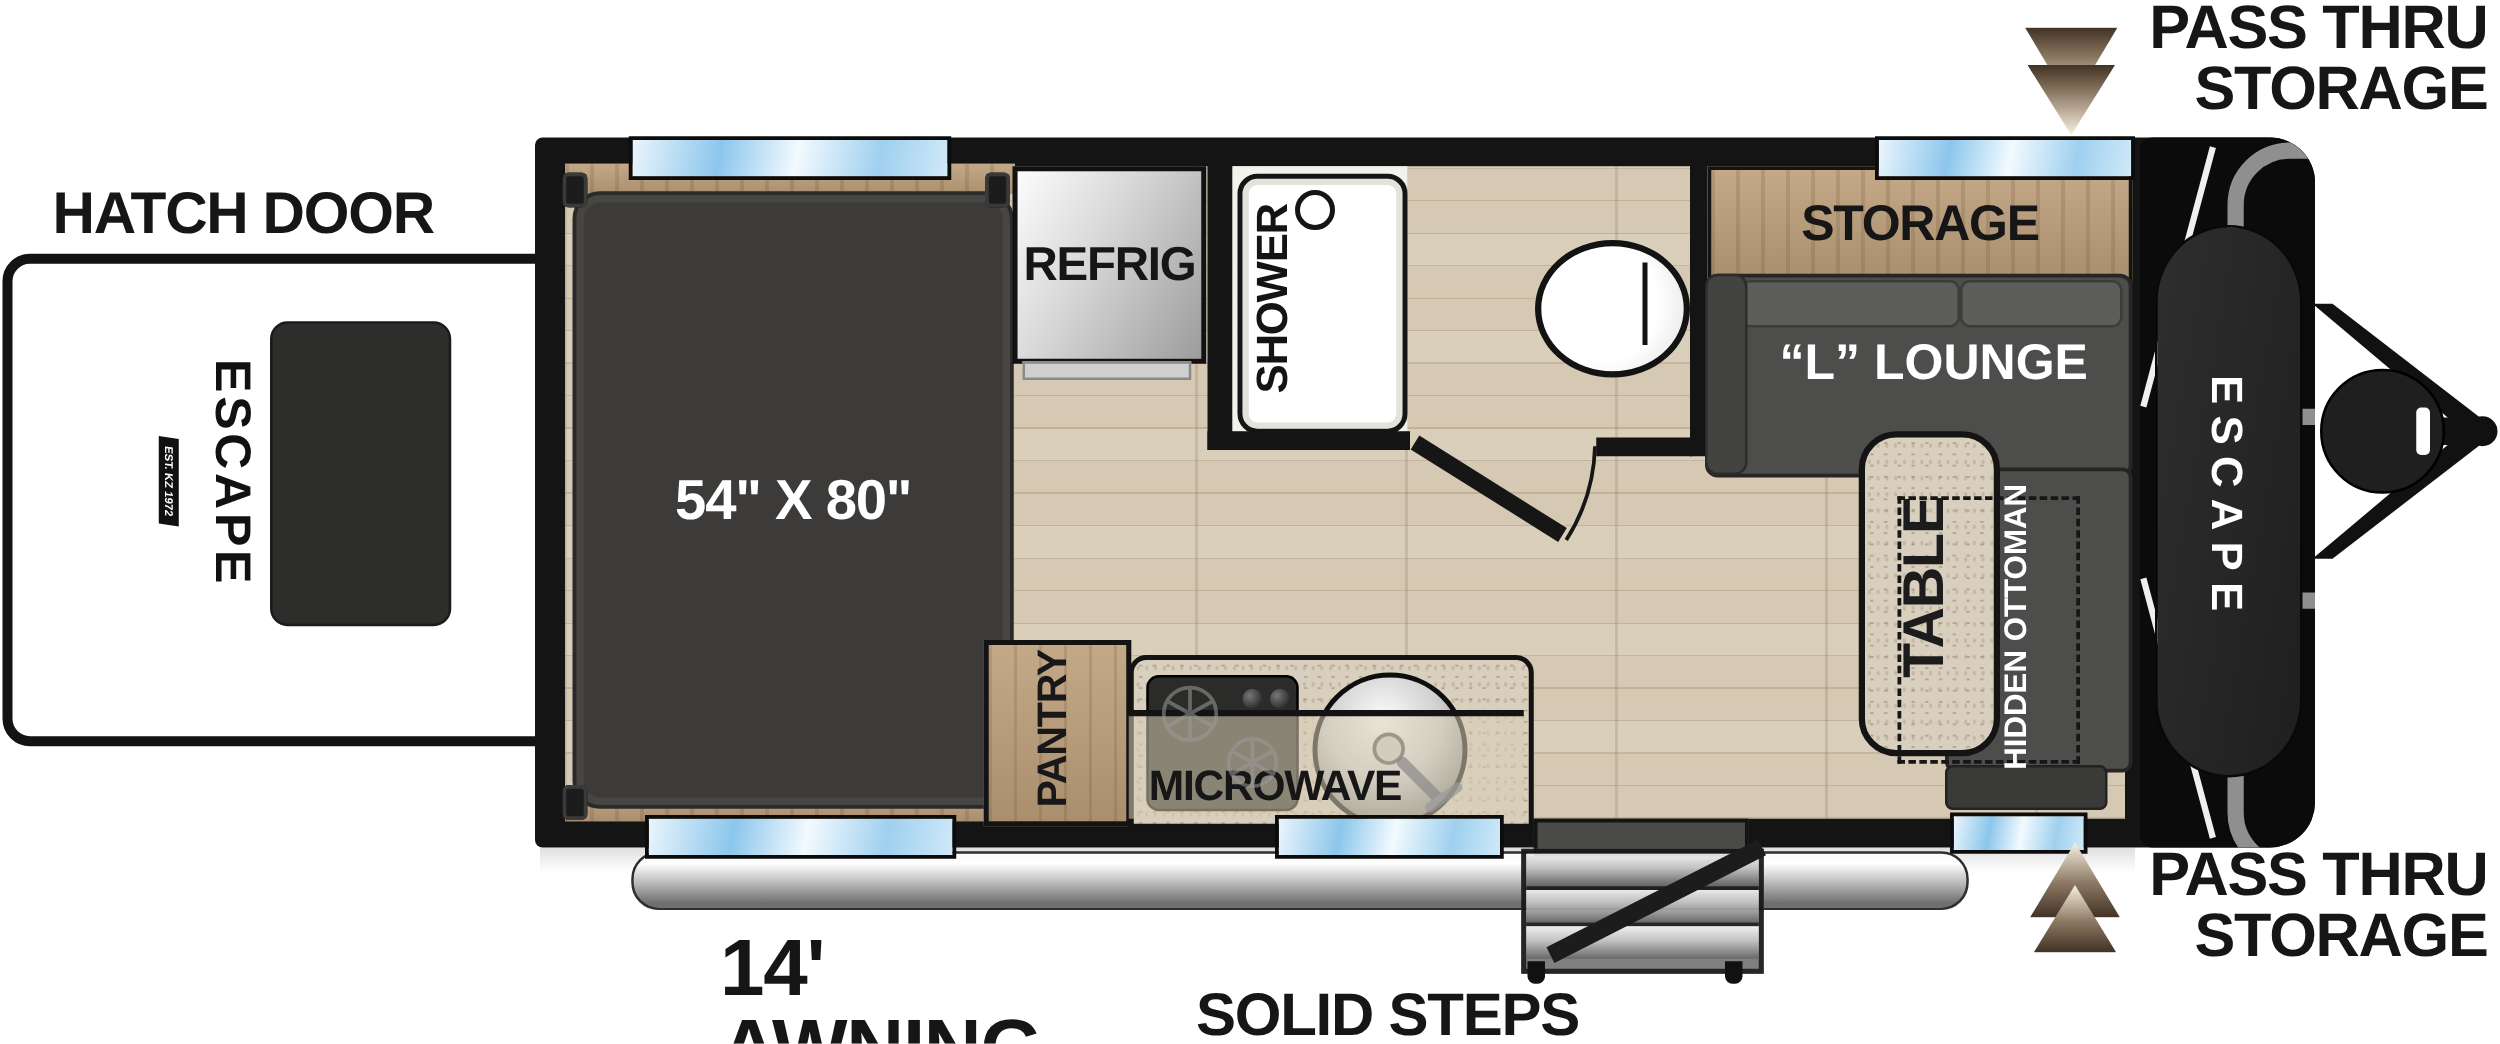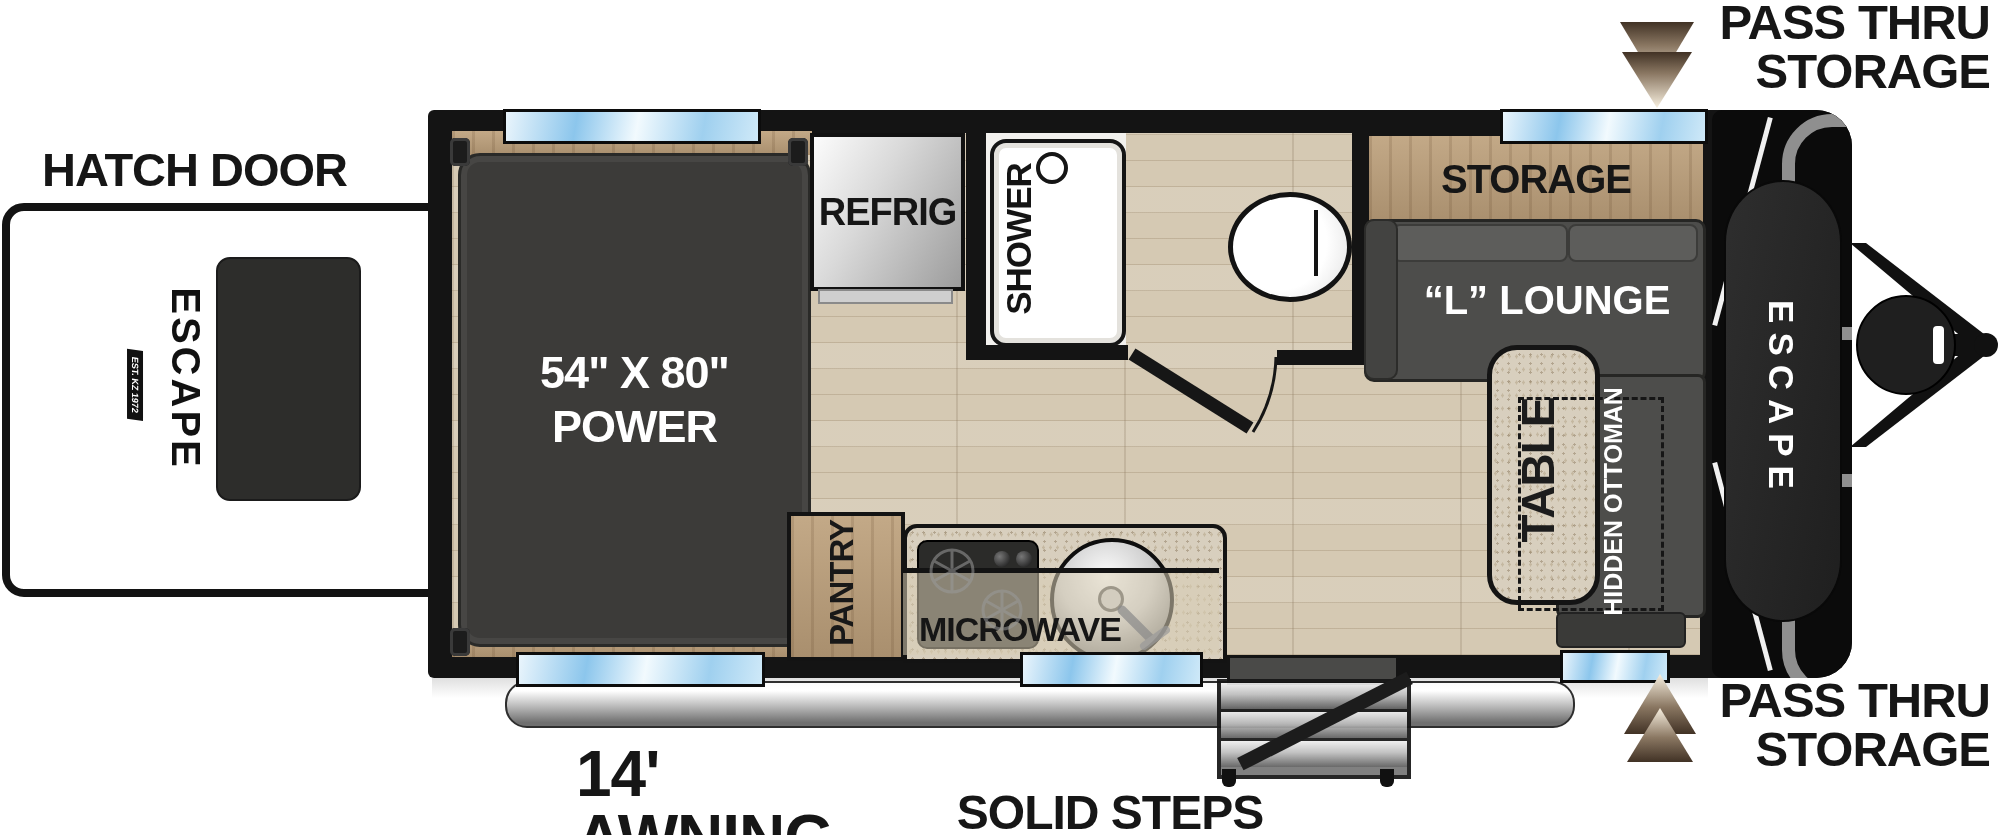--- a/index.html
+++ b/index.html
@@ -58,21 +58,20 @@
   <div class="abs" style="left:428px;top:110px;width:1424px;height:568px;background:#141414;border-radius:6px 36px 36px 6px;"></div>
 
   <div class="abs floor" style="left:452px;top:133px;width:1248px;height:522px;"></div>
 
   <div class="abs wood" style="left:452px;top:131px;width:360px;height:24px;"></div>
   <div class="abs wood" style="left:452px;top:631px;width:360px;height:26px;"></div>
 
   <div class="abs ctr" style="left:458px;top:153px;width:347px;height:488px;background:#3c3b39;border:3px solid #2a2a28;border-radius:22px;box-shadow:inset 0 0 0 6px rgba(255,255,255,.06);">
     <div style="color:#fff;font-weight:bold;font-size:45px;line-height:54px;letter-spacing:-1px;">
       <div>54" X 80"</div>
-      <div>POWER</div>
     </div>
   </div>
   <div class="hinge" style="left:450px;top:138px;"></div>
   <div class="hinge" style="left:788px;top:138px;"></div>
   <div class="hinge" style="left:450px;top:628px;"></div>
   <div class="hinge" style="left:788px;top:628px;"></div>
 
   <div class="abs ctr" style="left:810px;top:133px;width:147px;height:150px;border:4px solid #111;
        background:linear-gradient(120deg,#fcfcfc,#d9d9d9 40%,#9c9c9c);">
     <span class="lbl" style="position:static;font-size:38px;">REFRIG</span>
@@ -111,21 +110,21 @@
   <div class="lbl" style="left:905px;top:612px;width:230px;font-size:34px;text-align:center;">MICROWAVE</div>
 
   <div class="abs wood ctr" style="left:1366px;top:133px;width:334px;height:86px;border:3px solid #141414;">
     <span class="lbl" style="position:static;font-size:40px;">STORAGE</span>
   </div>
 
   <div class="abs" style="left:1364px;top:219px;width:336px;height:157px;background:#4d4d4b;border:3px solid #262624;border-radius:10px;"></div>
   <div class="abs" style="left:1392px;top:224px;width:172px;height:34px;background:#5d5d5b;border:2px solid #3c3c3a;border-radius:8px;"></div>
   <div class="abs" style="left:1568px;top:224px;width:126px;height:34px;background:#5d5d5b;border:2px solid #3c3c3a;border-radius:8px;"></div>
   <div class="abs" style="left:1364px;top:219px;width:30px;height:157px;background:#434341;border:2px solid #2c2c2a;border-radius:10px;"></div>
-  <div class="abs ctr" style="left:1394px;top:268px;width:306px;height:64px;">
+  <div class="abs ctr" style="left:1394px;top:258px;width:306px;height:64px;">
     <span style="color:#fff;font-weight:bold;font-size:40px;letter-spacing:0px;">“L” LOUNGE</span>
   </div>
   <div class="abs" style="left:1556px;top:374px;width:144px;height:238px;background:#4d4d4b;border:3px solid #262624;border-radius:8px;"></div>
   <div class="abs" style="left:1556px;top:612px;width:126px;height:32px;background:#3a3a38;border:2px solid #222;border-radius:6px;"></div>
 
   <div class="abs granite" style="left:1487px;top:345px;width:103px;height:250px;border:5px solid #141414;border-radius:30px;"></div>
   <div class="vt ccw" style="left:1487px;top:345px;width:103px;height:250px;">
     <span style="font-size:46px;color:#1c1c1c;letter-spacing:-1px;">TABLE</span>
   </div>
 

